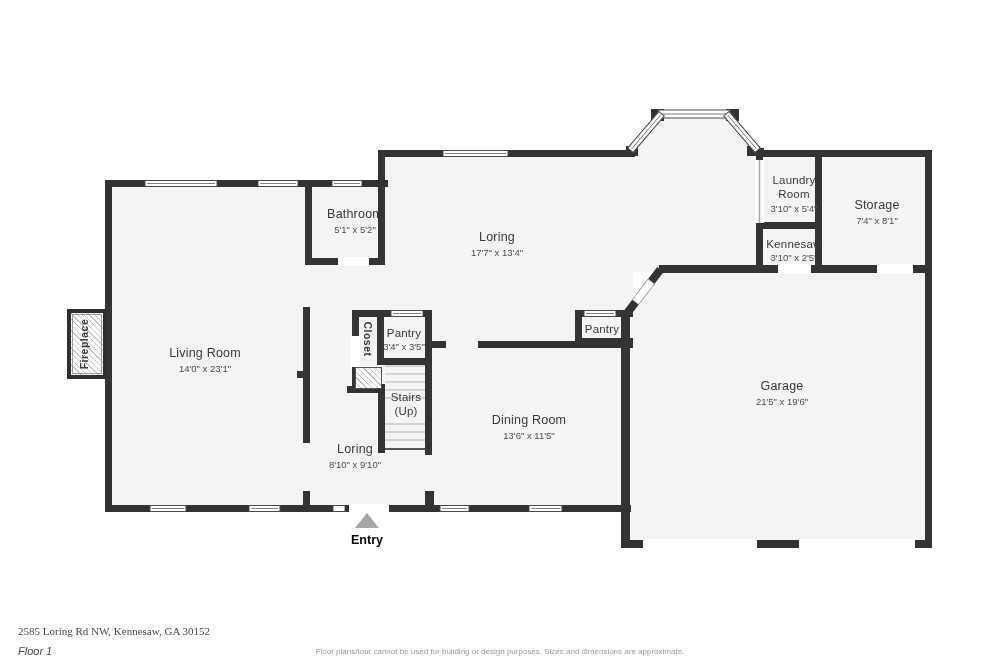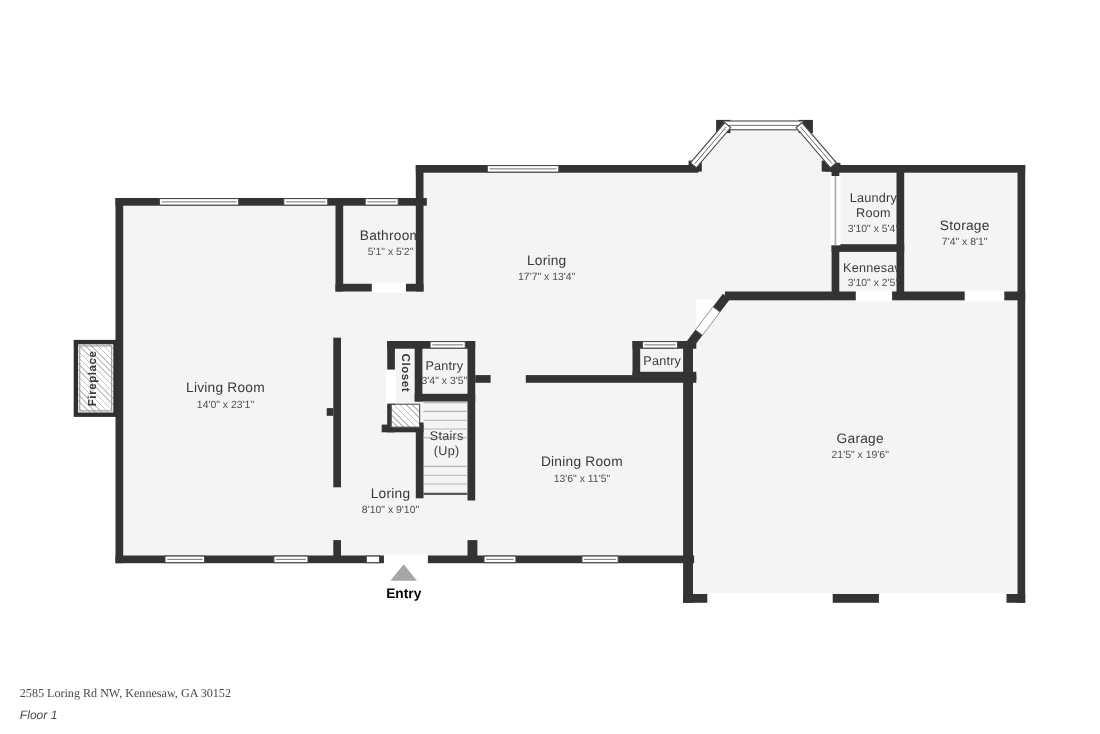--- a/index.html
+++ b/index.html
@@ -203,24 +203,25 @@
     <span class="name">(Up)</span>
   </div>
   <div class="room-label" style="left:355px;top:456px;">
     <span class="name">Loring</span>
     <span class="dims">8'10" x 9'10"</span>
   </div>
   <div class="room-label" style="left:529px;top:427px;">
     <span class="name">Dining Room</span>
     <span class="dims">13'6" x 11'5"</span>
   </div>
-  <div class="room-label" style="left:782px;top:406px;">
+  <div class="room-label" style="left:782px;top:393px;">
     <span class="name">Garage</span>
     <span class="dims">21'5" x 19'6"</span>
   </div>
   <div class="vertical-label cw" style="left:368px;top:339px;">Closet</div>
   <div class="vertical-label" style="left:84px;top:344px;">Fireplace</div>
   <div class="entry-label" style="left:367px;top:540px;">Entry</div>
 
   <div class="footer-address">2585 Loring Rd NW, Kennesaw, GA 30152</div>
   <div class="footer-floor">Floor 1</div>
+  <div class="footer-disclaimer">Floor plans/tour cannot be used for building or design purposes. Sizes and dimensions are approximate.</div>
 
 </div>
 
 </body></html>

